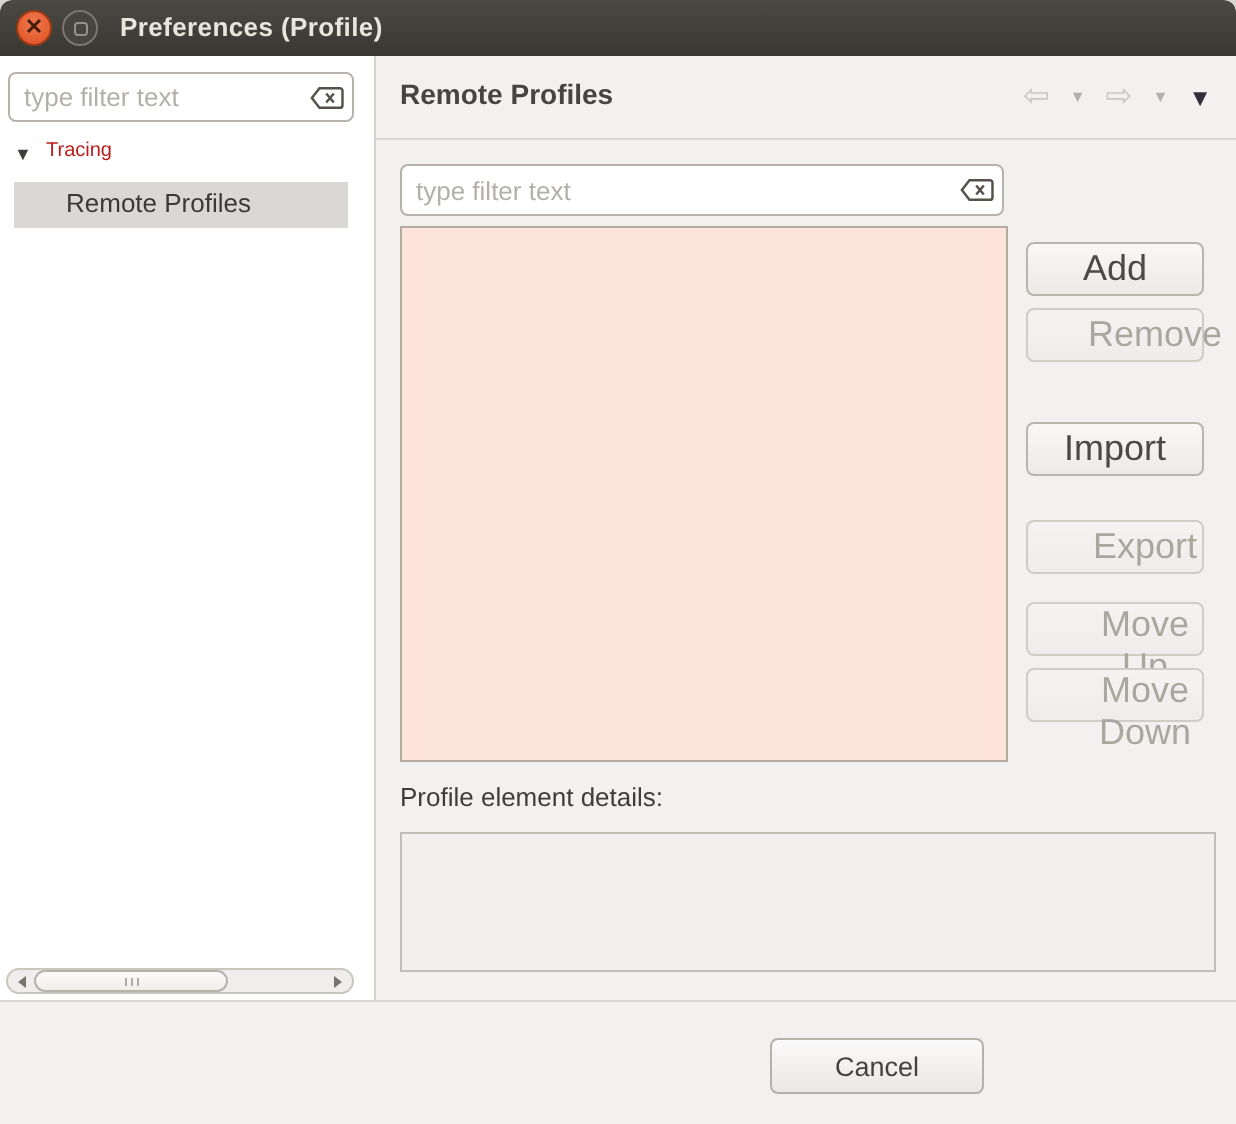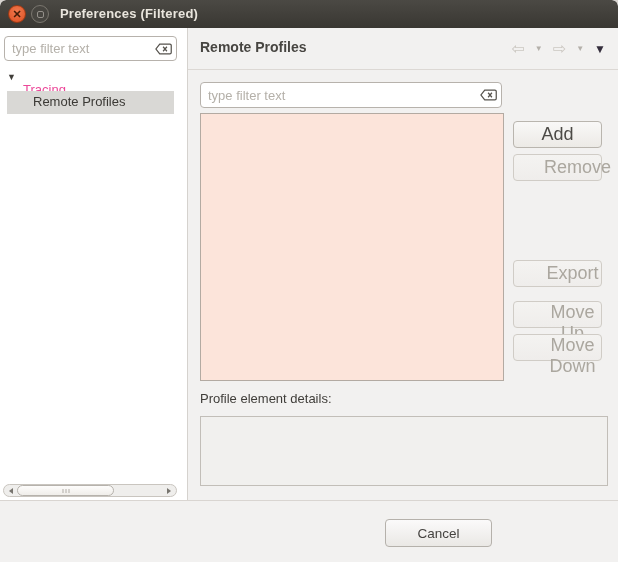--- a/index.html
+++ b/index.html
@@ -46,21 +46,21 @@
   .filter-wrap input::placeholder { color:#b4b0a9; opacity:1; }
   .clear-ic {
     position:absolute; right:5px; top:50%; transform:translateY(-50%);
     width:17px; height:12px; cursor:pointer;
   }
   .tree-parent { position:absolute; left:0; top:41px; width:188px; height:21px; cursor:pointer; }
   .tree-parent .expander {
     position:absolute; left:7px; top:3px; font-size:9px; color:#403e3a;
   }
   .tree-parent .lbl {
-    position:absolute; left:23px; top:13px; font-size:13px; color:#ec4899;
+    position:absolute; left:23px; top:1px; font-size:10px; color:#b91c1c;
   }
   .tree-child {
     position:absolute; left:7px; top:63px; width:167px; height:23px;
     background:#d9d8d5; cursor:pointer;
   }
   .tree-child .lbl {
     position:absolute; left:26px; top:3px; font-size:13px; color:#3b3935;
   }
   
   .hscroll {
@@ -136,21 +136,21 @@
 </head>
 <body>
 
 <div id="window">
 
   <div class="titlebar">
     <div class="win-btn btn-close">✕</div>
     <div class="win-btn btn-max">
       <div class="sq"></div>
     </div>
-    <div class="title-text">Preferences (Filtered)</div>
+    <div class="title-text">Preferences (Profile)</div>
   </div>
 
   <div class="sidebar">
     <div class="filter-wrap">
       <input type="text" placeholder="type filter text" style="">
       <svg class="clear-ic" viewBox="0 0 18 12">
         <path d="M5 0.8 L1 6 L5 11.2 H15.8 A1.4 1.4 0 0 0 17.2 9.8 V2.2 A1.4 1.4 0 0 0 15.8 0.8 Z" fill="none" stroke="#55524c" stroke-width="1.3"></path>
         <path d="M8.6 3.6 L12.6 8.4 M12.6 3.6 L8.6 8.4" stroke="#55524c" stroke-width="1.3"></path>
       </svg>
     </div>
@@ -191,20 +191,21 @@
       <svg class="clear-ic" viewBox="0 0 18 12">
         <path d="M5 0.8 L1 6 L5 11.2 H15.8 A1.4 1.4 0 0 0 17.2 9.8 V2.2 A1.4 1.4 0 0 0 15.8 0.8 Z" fill="none" stroke="#55524c" stroke-width="1.3"></path>
         <path d="M8.6 3.6 L12.6 8.4 M12.6 3.6 L8.6 8.4" stroke="#55524c" stroke-width="1.3"></path>
       </svg>
     </div>
 
     <div class="profile-list"></div>
 
     <button class="side-btn" style="top:93px">Add</button>
     <button class="side-btn disabled" style="top:126px">Remove</button>
+    <button class="side-btn" style="top:183px">Import</button>
     <button class="side-btn disabled" style="top:232px">Export</button>
     <button class="side-btn disabled" style="top:273px">Move Up</button>
     <button class="side-btn disabled" style="top:306px">Move Down</button>
 
     <div class="details-label">Profile element details:</div>
     <div class="details-box"></div>
   </div>
 
   <div class="footer">
     <button class="footer-btn btn-cancel">Cancel</button>

